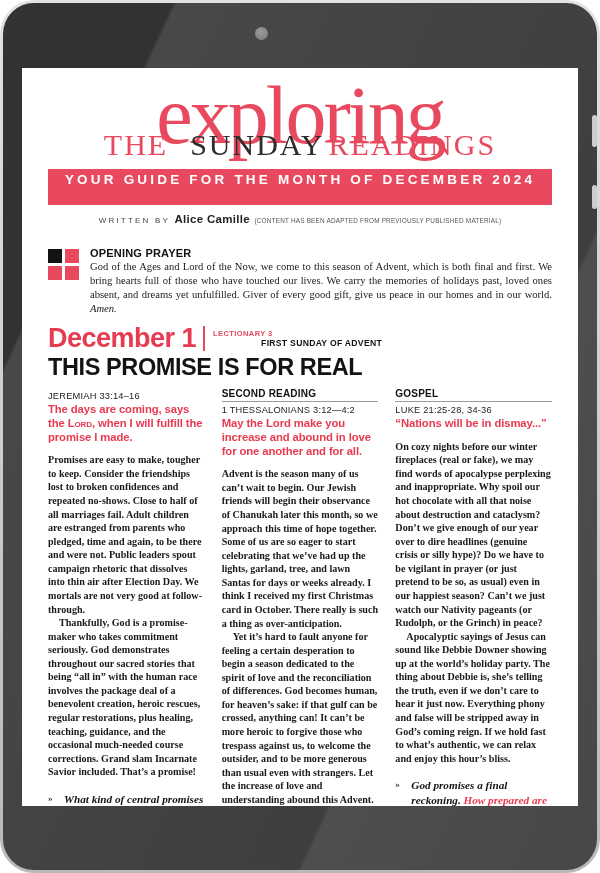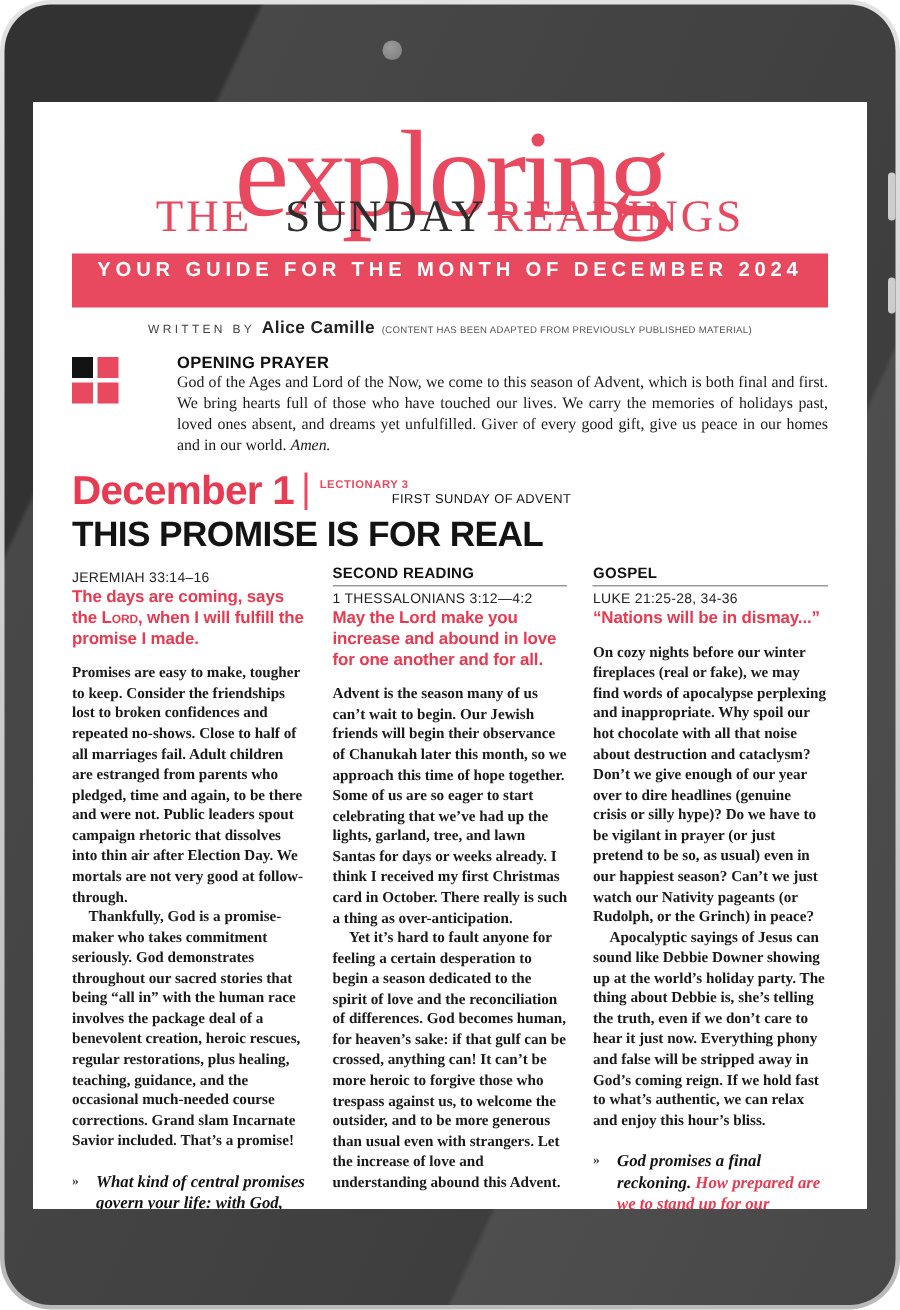--- a/index.html
+++ b/index.html
@@ -31,38 +31,38 @@
   .mast-sub .the{margin-right:22px;}
   .mast-sub .sunday{color:#2d2d2d;margin-right:4px;}
   .banner{margin-top:7px;background:#e8495e;color:#fff;font-weight:bold;font-size:13.5px;
           letter-spacing:3.2px;text-align:center;height:36px;line-height:22px;white-space:nowrap;}
   .writtenby{margin-top:4px;text-align:center;color:#333;}
   .writtenby .wb{font-size:8px;letter-spacing:2.2px;color:#444;}
   .writtenby .author{font-size:11.5px;font-weight:bold;color:#222;letter-spacing:.3px;}
   .writtenby .note{font-size:6.4px;color:#555;letter-spacing:.2px;}
 
   
-  .prayer{display:flex;margin-top:9px;gap:28px;}
+  .prayer{display:flex;margin-top:20px;}
   .pr-icon{flex:0 0 31px;height:31px;display:grid;grid-template-columns:14px 14px;
            grid-template-rows:14px 14px;gap:3px;margin-top:2px;}
   .pr-icon span{display:block;background:#e8495e;}
   .pr-icon span.black{background:#131313;}
   .pr-body{margin-left:11px;}
   .pr-head{font-size:11px;font-weight:bold;color:#111;letter-spacing:.2px;}
   .pr-text{font-family:"Liberation Serif",serif;font-size:10.6px;line-height:1.32;
            color:#1a1a1a;text-align:justify;margin-top:1px;}
   .pr-text .amen{font-style:italic;}
 
   
   .daterow{display:flex;align-items:center;margin-top:9px;}
   .date{font-size:27px;font-weight:bold;color:#e83a50;letter-spacing:-.5px;line-height:1;}
   .date-div{width:2px;height:25px;background:#e8495e;margin:0 8px 0 7px;}
   .lect{display:flex;flex-direction:column;justify-content:center;line-height:1.25;}
   .lect .l1{font-size:7.5px;font-weight:bold;color:#e8495e;letter-spacing:.4px;}
-  .lect .l2{font-size:8.6px;font-weight:normal;color:#111;letter-spacing:.3px;padding-left:48px;}
+  .lect .l2{font-size:8.6px;font-weight:bold;color:#111;letter-spacing:.3px;padding-left:48px;}
   .headline{font-size:23.5px;font-weight:bold;color:#131313;letter-spacing:-.4px;
             line-height:1.05;margin-top:3px;}
 
   
   .columns{display:flex;gap:17px;margin-top:8px;flex:1;}
   .col{flex:1;min-width:0;}
   .rd-head{font-size:10px;font-weight:bold;color:#111;border-bottom:1px solid #9a9a9a;
            padding-bottom:2px;letter-spacing:.2px;}
   .rd-ref{font-size:9.3px;color:#222;margin-top:3px;letter-spacing:.2px;}
   .rd-lead{font-size:11.3px;font-weight:bold;color:#e83a50;line-height:1.22;margin-top:2px;letter-spacing:-.1px;}

